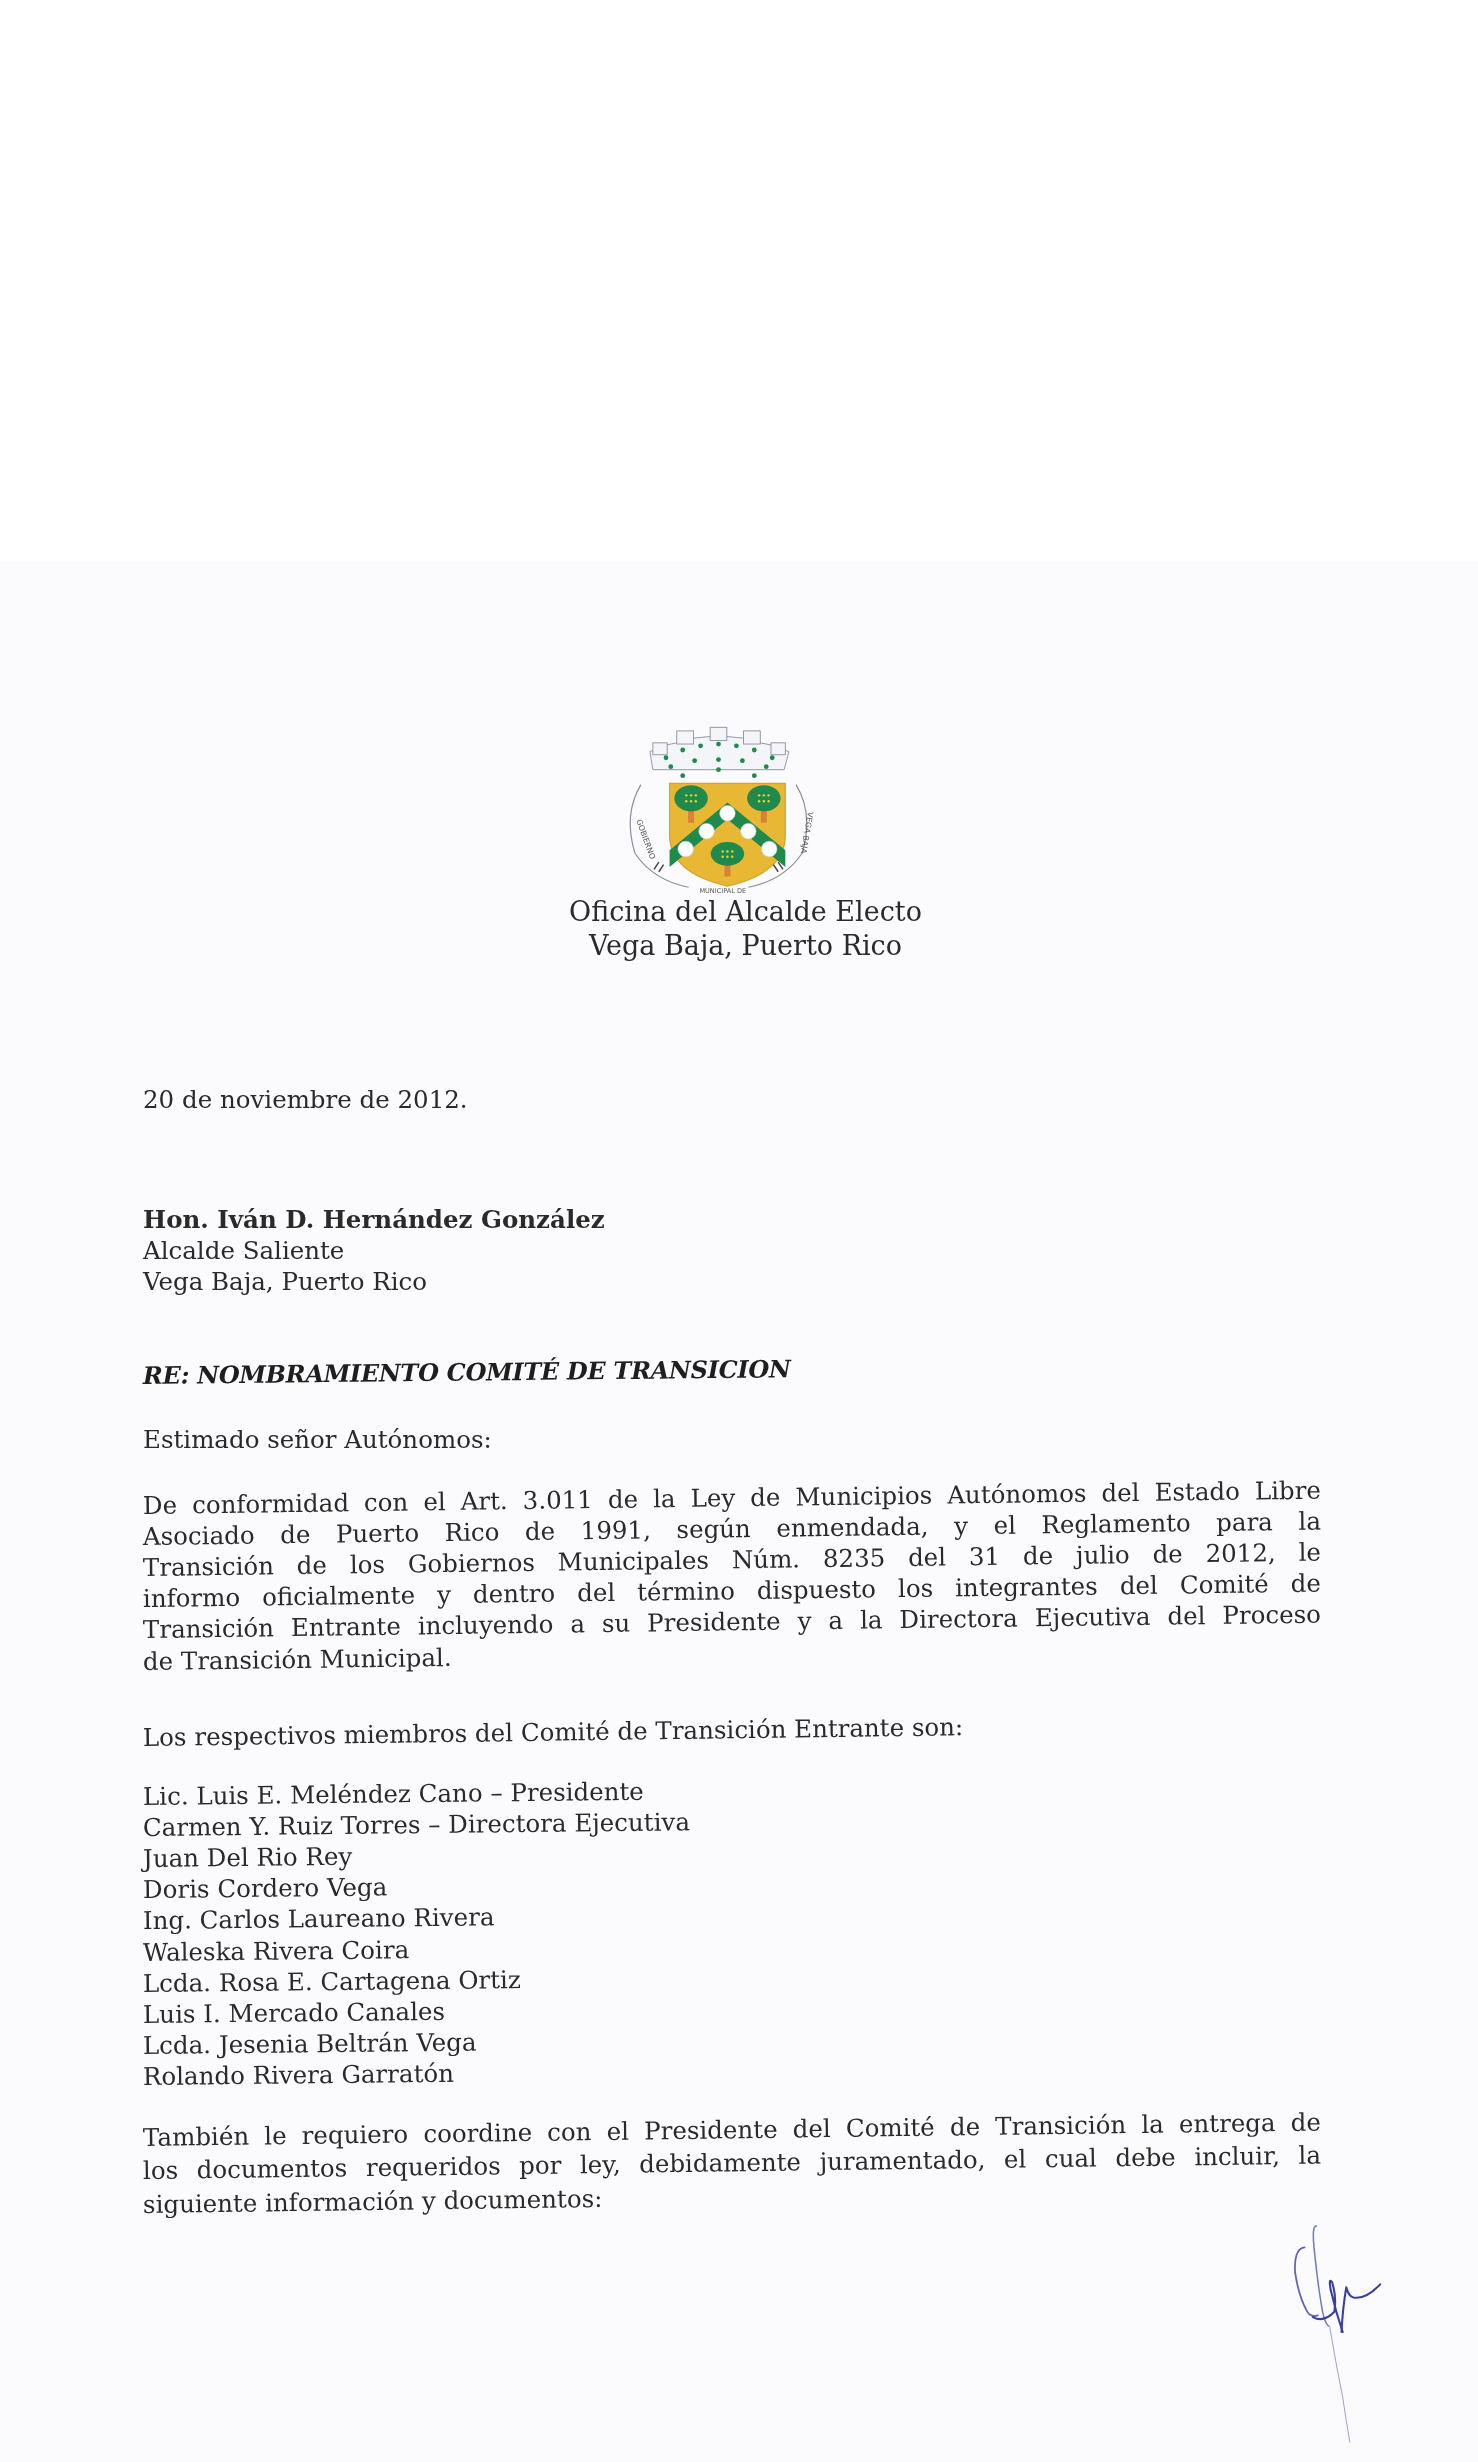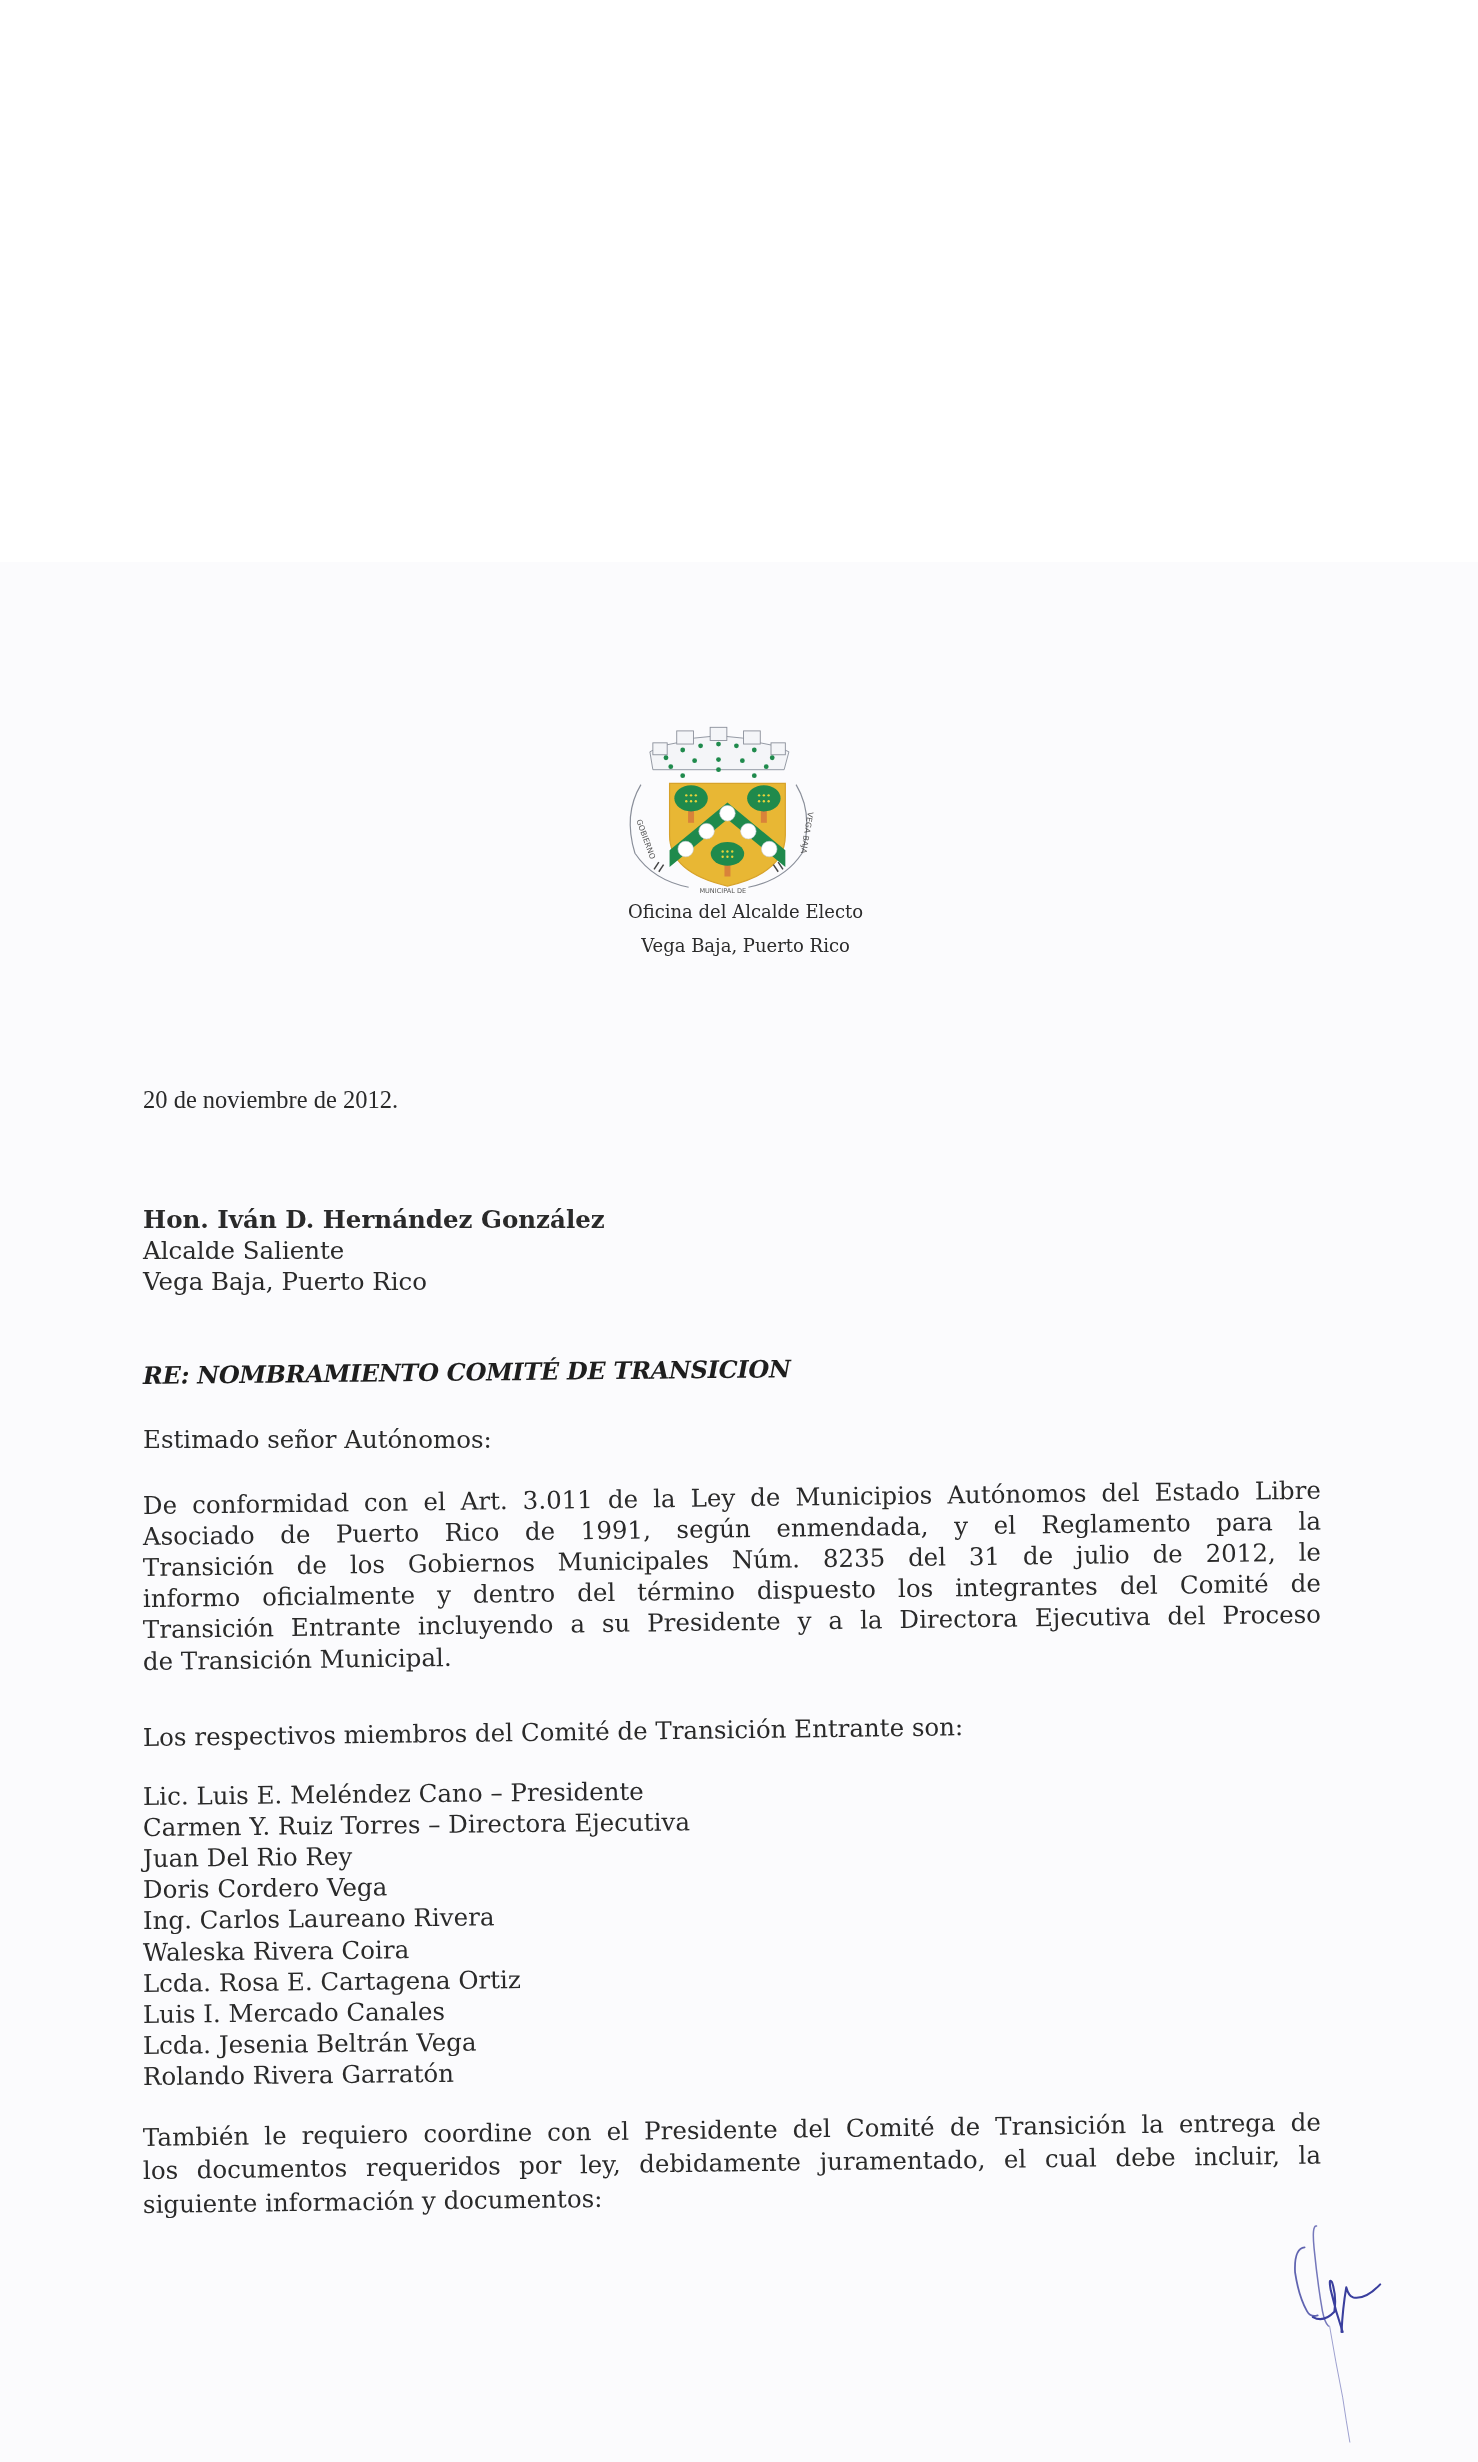--- a/index.html
+++ b/index.html
@@ -30,21 +30,21 @@
     .crest {
       position: absolute;
       left: 599px; top: 713px;
       width: 239px; height: 182px;
     }
     .letterhead {
       position: absolute;
       left: 477px;
       width: 537px;
       text-align: center;
-      font-size: 18px;
+      font-size: 27px;
       line-height: 33px;
       color: #2b2b2b;
     }
     .lh1 { top: 895px; }
     .lh2 { top: 929px; }
 
     .line {
       position: absolute;
       left: 143px;
       font-size: 24.5px;
@@ -160,21 +160,21 @@
     <line x1="92" y1="262" x2="100" y2="250"></line>
       <line x1="100" y1="266" x2="108" y2="254"></line>
     <line x1="300" y1="250" x2="308" y2="262"></line>
       <line x1="292" y1="254" x2="300" y2="266"></line>
   </g>
 </svg>
 
 <div class="letterhead lh1">Oficina del Alcalde Electo</div>
 <div class="letterhead lh2">Vega Baja, Puerto Rico</div>
 
-<div class="line" style="top:1085px;font-family:Liberation Serif, serif;">20 de noviembre de 2012.</div>
+<div class="line" style="top:1085px;">20 de noviembre de 2012.</div>
 
 <div>
   <div class="line" style="top:1205px;font-weight:bold;">Hon. Iván D. Hernández González</div>
   <div class="line" style="top:1236px;">Alcalde Saliente</div>
   <div class="line" style="top:1267px;">Vega Baja, Puerto Rico</div>
 </div>
 
 <div class="line re-line" style="top:1361px; transform: rotate(-0.6deg);">RE: NOMBRAMIENTO COMITÉ DE TRANSICION</div>
 
 <div class="line" style="top:1425px;">Estimado señor Autónomos:</div>

